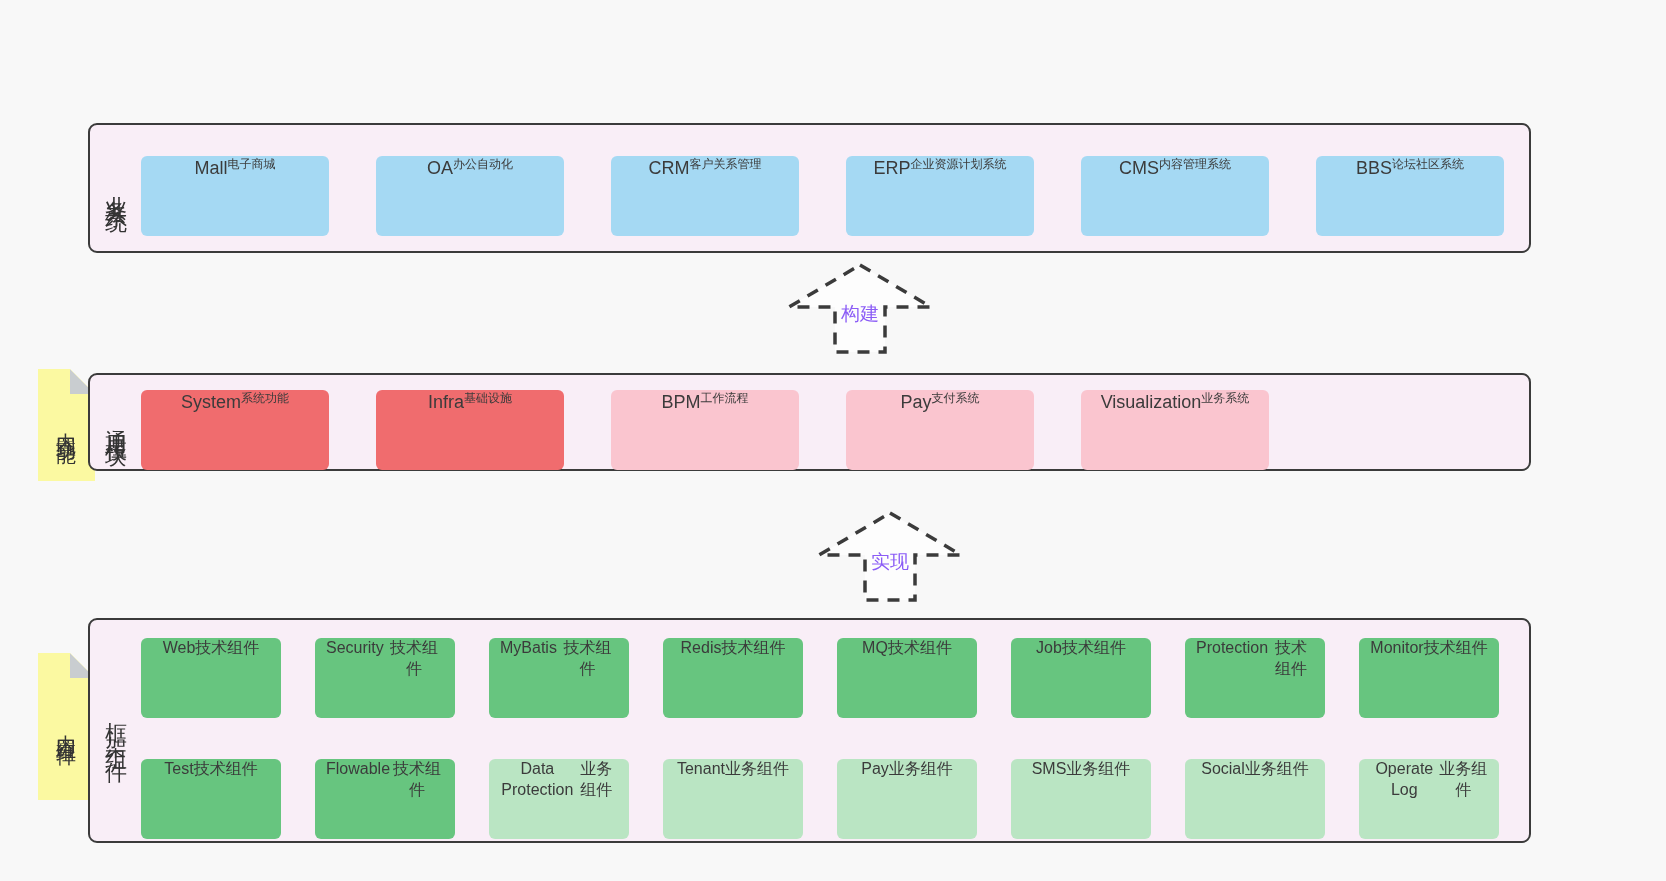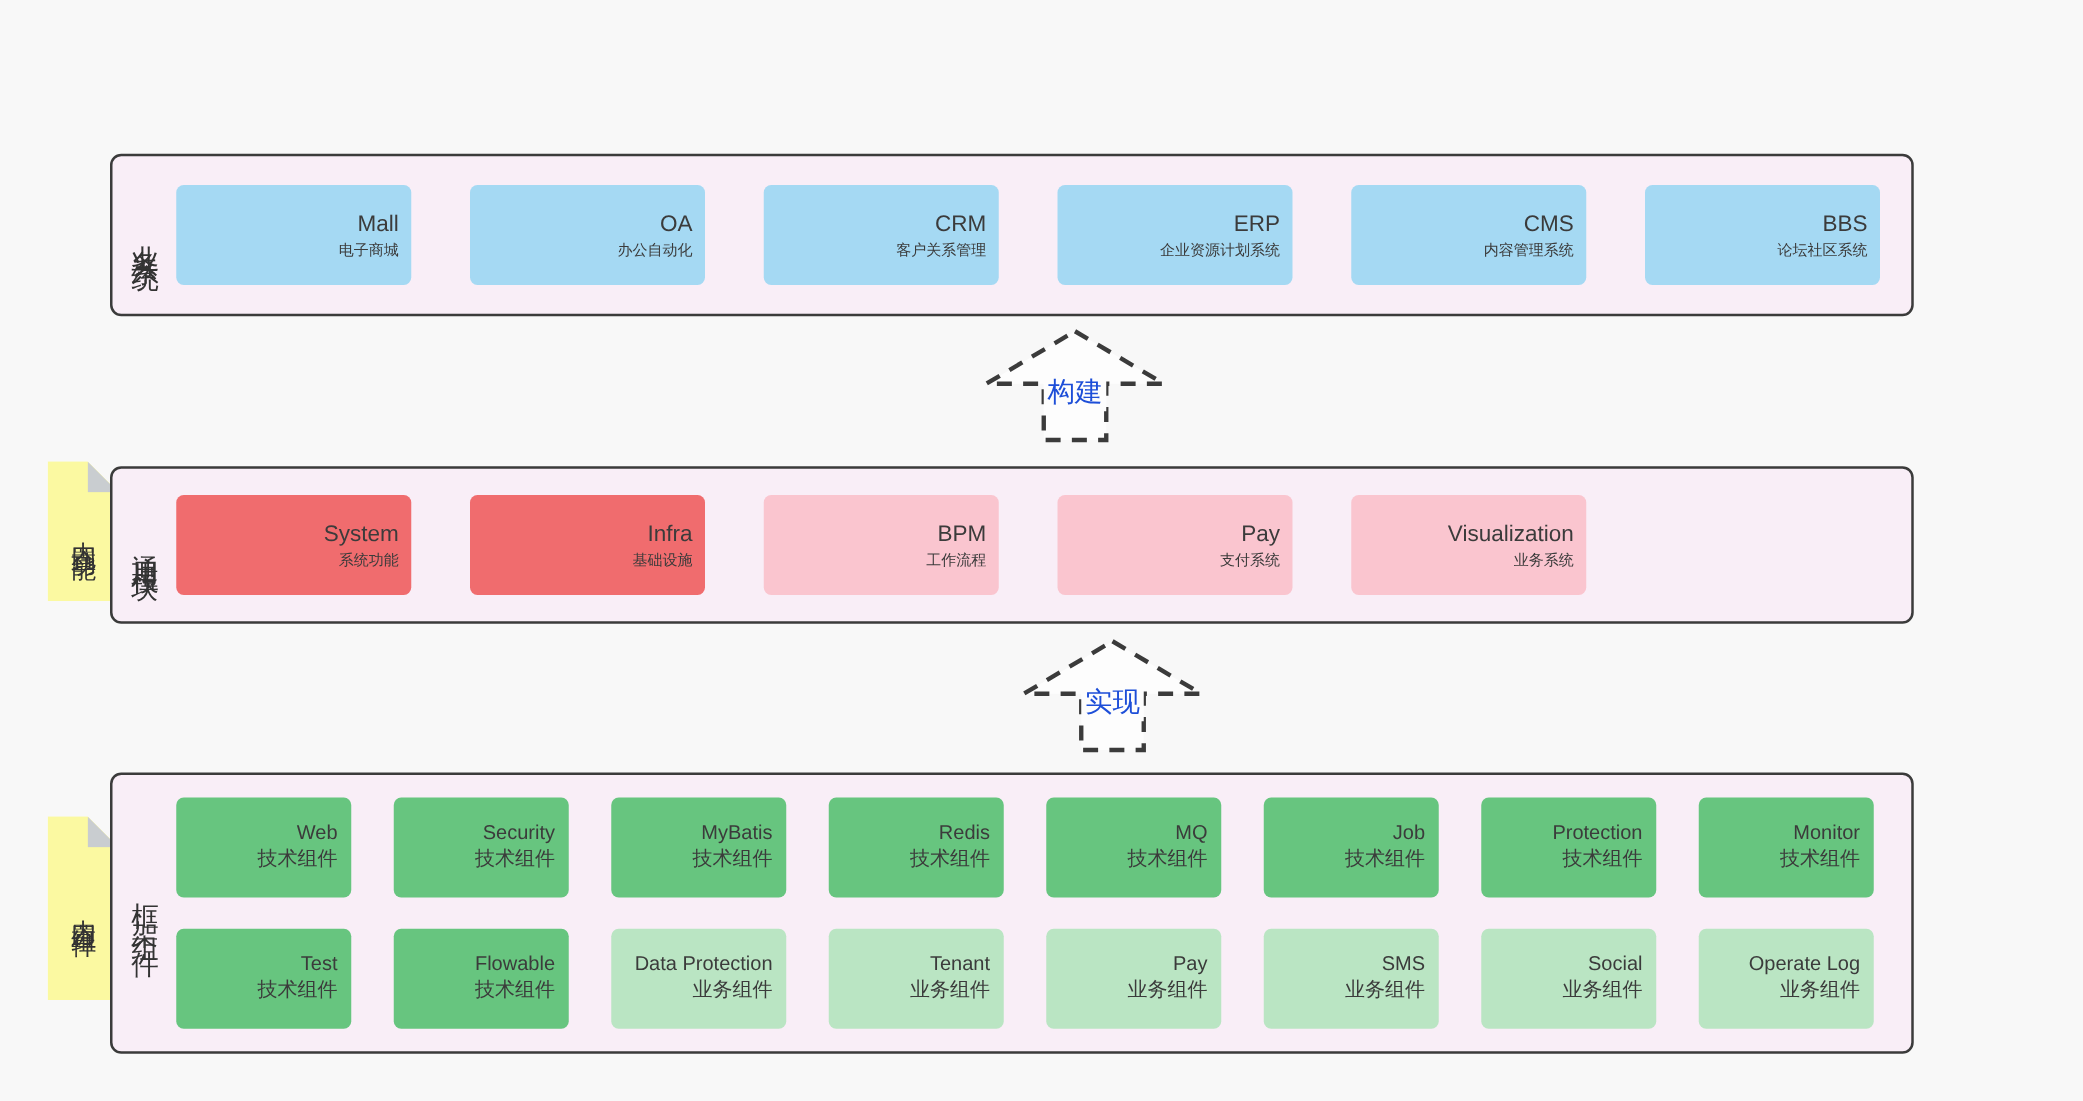--- a/index.html
+++ b/index.html
@@ -7,36 +7,36 @@
     position:relative;width:1666px;height:881px;background:#f8f8f8;overflow:hidden;
     font-family:"Liberation Sans","DejaVu Sans",sans-serif;color:#3b3b3b;
   }
   
   .layer{
     position:absolute;left:88px;width:1443px;box-sizing:border-box;
     background:#f9eef7;border:2px solid #3b3b3b;border-radius:9px;
     display:flex;align-items:center;z-index:2;
   }
   #layer1{top:123px;height:130px;}
-  #layer2{top:373px;height:126px;}
+  #layer2{top:373px;height:98px;}
   #layer3{top:618px;height:225px;}
   .layer-label{
     writing-mode:vertical-lr;text-orientation:upright;
     font-size:22px;letter-spacing:5px;color:#333;
     margin-left:15px;flex:none;line-height:1;
   }
   #layer3 .layer-label{letter-spacing:13px;}
   
   .box-row{display:flex;gap:47px;margin-left:14px;}
   .rows{display:flex;flex-direction:column;gap:25px;margin-left:14px;}
   .rows .box-row{margin-left:0;gap:34px;}
   .box{
     width:188px;height:80px;border-radius:6px;box-sizing:border-box;
-    display:flex;flex-direction:column;justify-content:center;align-items:flex-end;
-    text-align:center;line-height:1.38;padding:0 10px;
+    display:flex;justify-content:center;align-items:flex-start;
+    text-align:center;line-height:1.38;padding:0 10px;margin-top:16px;
   }
   .box .t{font-size:18px;}
   .box .s{font-size:12px;}
   #layer3 .box{width:140px;height:80px;line-height:1.3;padding:0 11px;}
   #layer3 .box .t{font-size:16px;}
   #layer3 .box .s{font-size:16px;}
   .blue{background:#a5d9f3;}
   .red{background:#f06c6e;}
   .pink{background:#fac5cf;}
   .green{background:#67c57f;}
@@ -57,21 +57,21 @@
   }
   #tab2{left:38px;top:369px;height:112px;}
   #tab3{left:38px;top:653px;height:147px;}
   
   .arrow{position:absolute;width:150px;height:95px;z-index:3;}
   #arrow1{left:785px;top:261px;}
   #arrow2{left:815px;top:509px;}
   .arrow svg{display:block;width:100%;height:100%;}
   .arrow-label{
     position:absolute;left:50%;top:56%;transform:translate(-50%,-50%);
-    background:#fdfdfd;padding:0 3px;font-size:22px;color:#1d4ed8;white-space:nowrap;
+    background:#fdfdfd;padding:0 3px;font-size:19px;color:#8b5cf6;white-space:nowrap;
   }
 </style>
 </head>
 <body>
 
 <div class="canvas">
 
   <section class="layer" id="layer1">
     <div class="layer-label">业务系统</div>
     <div class="box-row">

